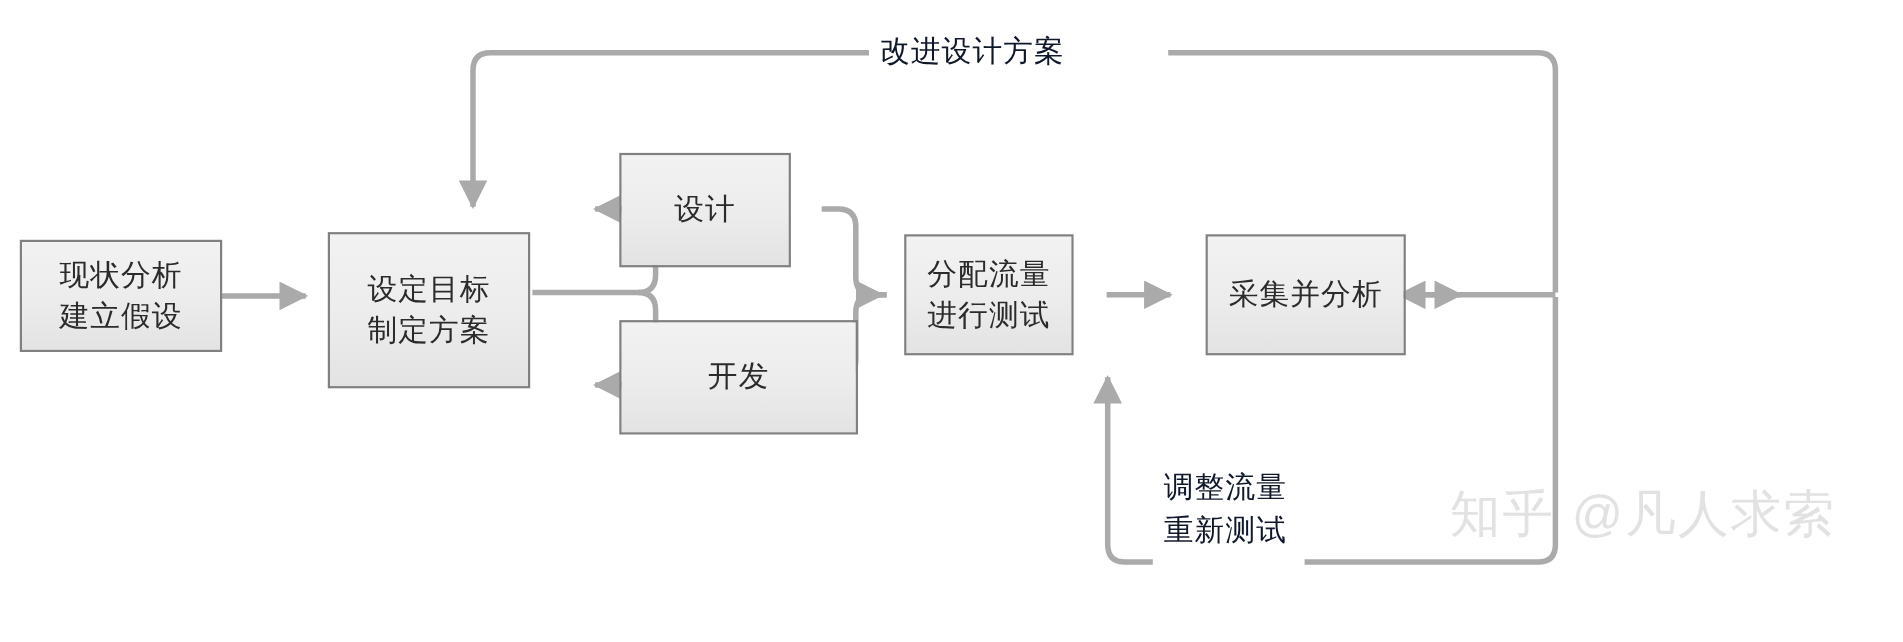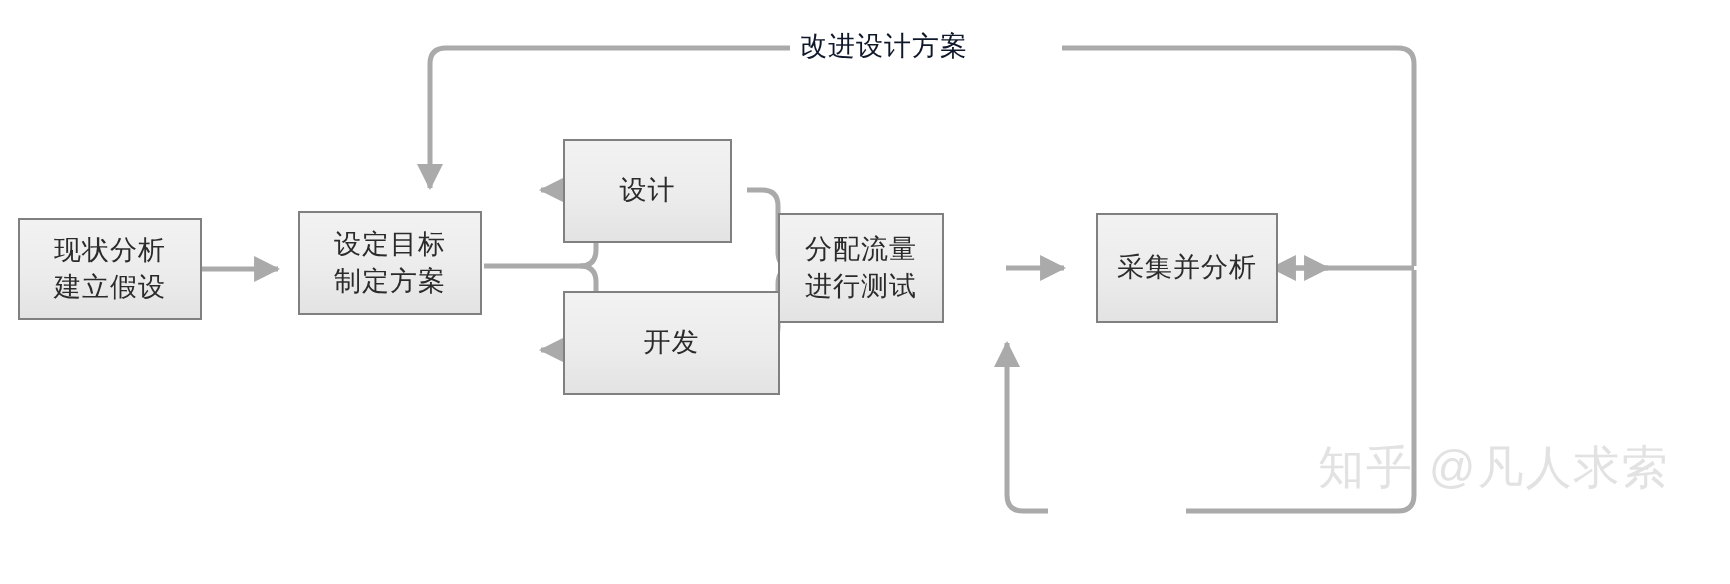--- a/index.html
+++ b/index.html
@@ -103,41 +103,43 @@
       <path d="M 1414 270 L 1414 495 Q 1414 511 1398 511 L 1186 511"></path>
       <path d="M 1048 511 L 1023 511 Q 1007 511 1007 495 L 1007 343" marker-end="url(#ah)"></path>
     </g>
   </svg>
 
   <div class="node" style="left:18px;  top:218px; width:184px; height:102px;">
     <span>现状分析
 建立假设</span>
   </div>
 
-  <div class="node" style="left:298px; top:211px; width:184px; height:104px;align-items:center;">
+  <div class="node" style="left:298px; top:211px; width:184px; height:142px;align-items:center;">
     <span>设定目标
 制定方案</span>
   </div>
 
-  <div class="node" style="left:563px; top:139px; width:169px; height:104px;">
+  <div class="node" style="left:563px; top:139px; width:156px; height:104px;">
     <span>设计</span>
   </div>
 
   <div class="node" style="left:563px; top:291px; width:217px; height:104px;">
     <span>开发</span>
   </div>
 
-  <div class="node" style="left:778px; top:213px; width:166px; height:110px;">
+  <div class="node" style="left:822px; top:213px; width:154px; height:110px;">
     <span>分配流量
 进行测试</span>
   </div>
 
   <div class="node" style="left:1084px; top:213px; width:182px; height:110px;margin-left:12px;">
     <span>采集并分析</span>
   </div>
 
 
   <div class="edge-label" style="left:790px; top:29px;">改进设计方案</div>
 
+  <div class="edge-label two-line" style="left:1048px; top:424px;">调整流量
+重新测试</div>
 
   <div class="watermark" style="left:1318px; top:437px;">知乎 @凡人求索</div>
 
 </div>
 
 </body></html>

